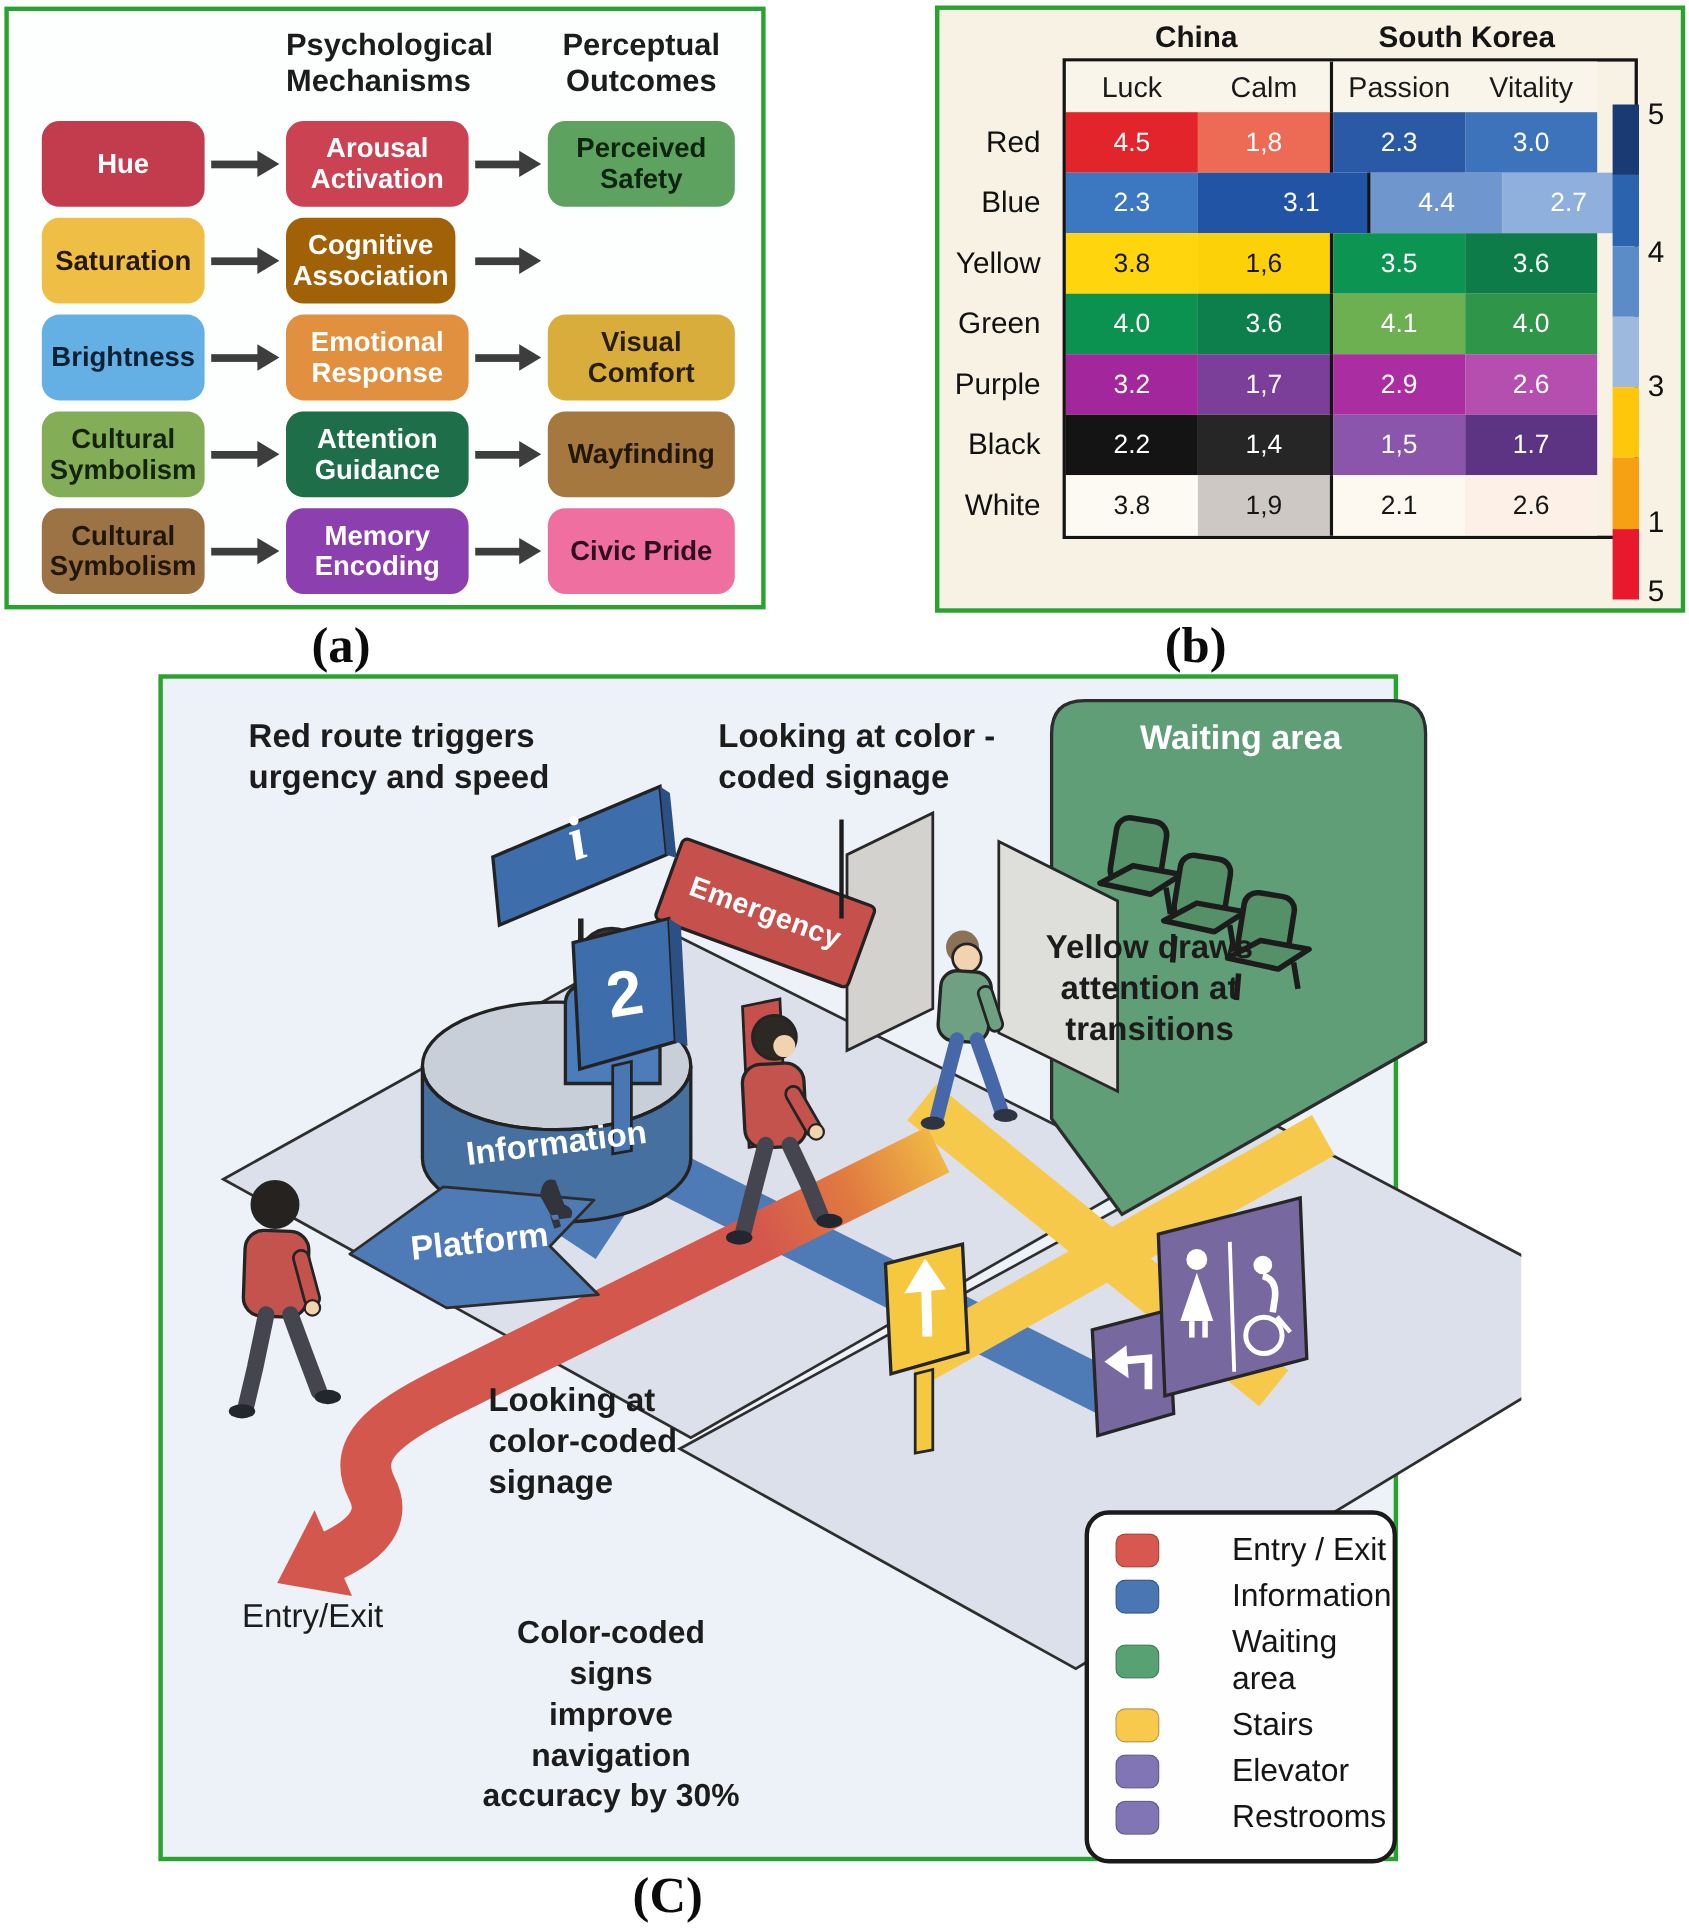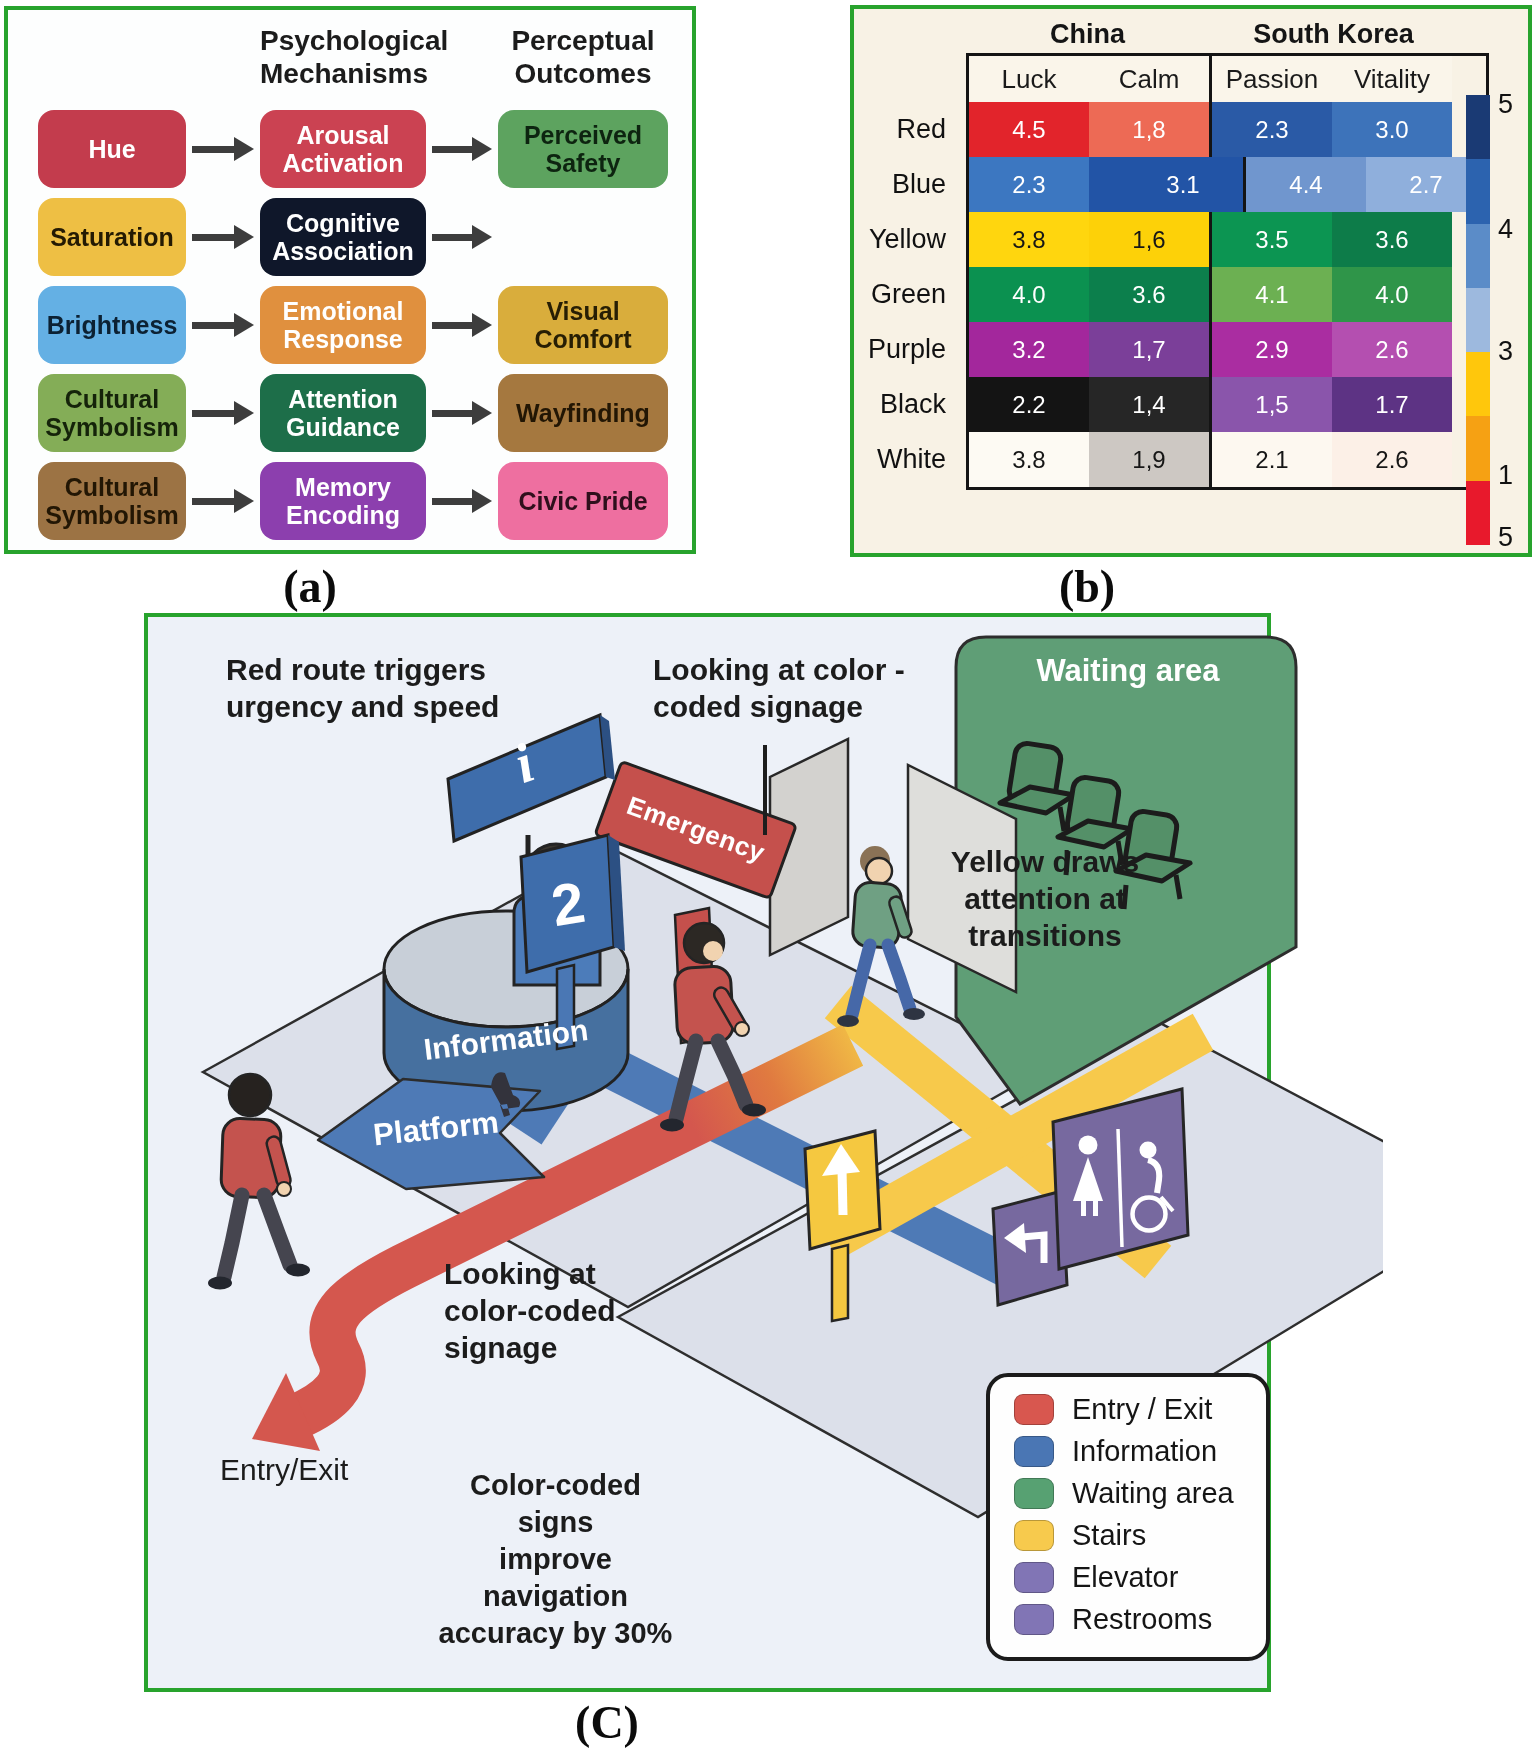--- a/index.html
+++ b/index.html
@@ -32,21 +32,21 @@
   .pb-bar{position:absolute;left:612px;top:86px;width:24px;height:450px;display:flex;flex-direction:column;}
   .pb-bar i{flex:1;display:block;}
   .pb-barlab{position:absolute;left:644px;width:34px;font-size:27px;color:#111;}
   
   #panelC{left:144px;top:613px;width:1127px;height:1079px;}
   #panelC svg{position:absolute;left:0;top:0;}
   .ann{position:absolute;color:#1c1c1c;font-size:30px;font-weight:600;line-height:37px;}
   .signtext{position:absolute;color:#ffffff;font-weight:600;text-align:center;transform-origin:center;}
   .legend{position:absolute;left:838px;top:756px;width:284px;background:#fefefe;
     border:4px solid #1b1b1b;border-radius:22px;padding:16px 0 12px 24px;box-sizing:border-box;}
-  .lg-item{display:flex;align-items:center;margin-bottom:9px;}
+  .lg-item{display:flex;align-items:center;margin-bottom:9px;gap:48px;}
   .lg-swatch{width:40px;height:31px;border-radius:9px;margin-right:18px;flex:none;
     border:1px solid rgba(0,0,0,.25);box-sizing:border-box;}
   .lg-label{font-size:29px;color:#151515;}
 </style>
 </head>
 <body>
 
 <div id="stage">
 
   <div id="panelA" class="panel">
@@ -69,21 +69,21 @@
         <i class="bar"></i>
         <i class="head"></i>
       </div>
     <div class="pa-box" style="top: 100px; left: 490px; width: 170px; background-color: rgb(93, 163, 95); color: rgb(13, 36, 16);">Perceived Safety</div>
 
     <div class="pa-box" style="top: 188px; left: 30px; width: 148px; background-color: rgb(238, 191, 68); color: rgb(36, 26, 3);">Saturation</div>
     <div class="arrow" style="top:215px;left:184px;width:62px;">
         <i class="bar"></i>
         <i class="head"></i>
       </div>
-    <div class="pa-box" style="top: 188px; left: 252px; width: 166px; background-color: #0f172a; color: rgb(255, 255, 255);">Cognitive Association</div>
+    <div class="pa-box" style="top: 188px; left: 252px; width: 154px; background-color: #a16207; color: rgb(255, 255, 255);">Cognitive Association</div>
     <div class="arrow" style="top:215px;left:424px;width:60px;">
         <i class="bar"></i>
         <i class="head"></i>
       </div>
 
     <div class="pa-box" style="top: 276px; left: 30px; width: 148px; background-color: rgb(100, 176, 228); color: rgb(12, 33, 51);">Brightness</div>
     <div class="arrow" style="top:303px;left:184px;width:62px;">
         <i class="bar"></i>
         <i class="head"></i>
       </div>

